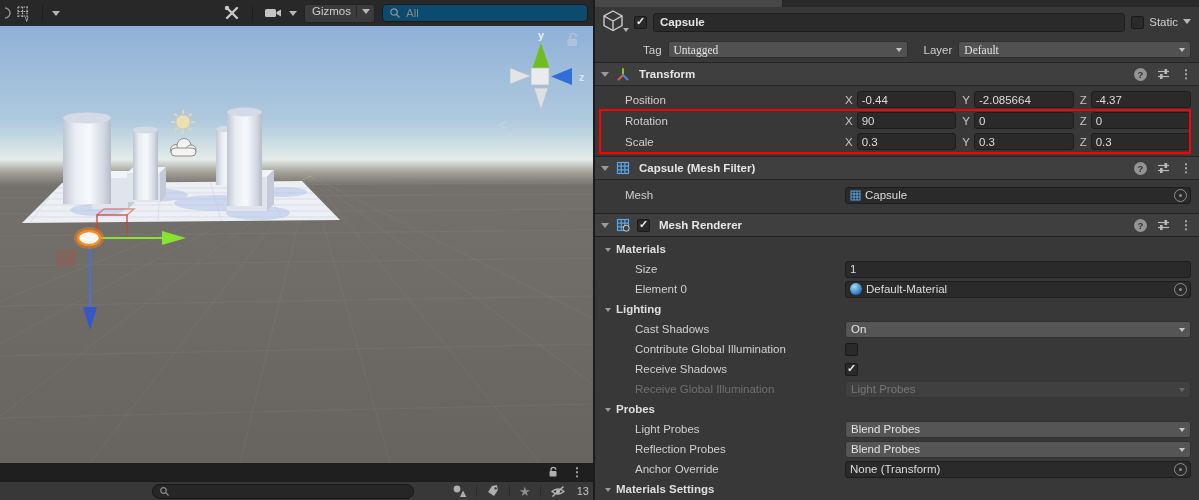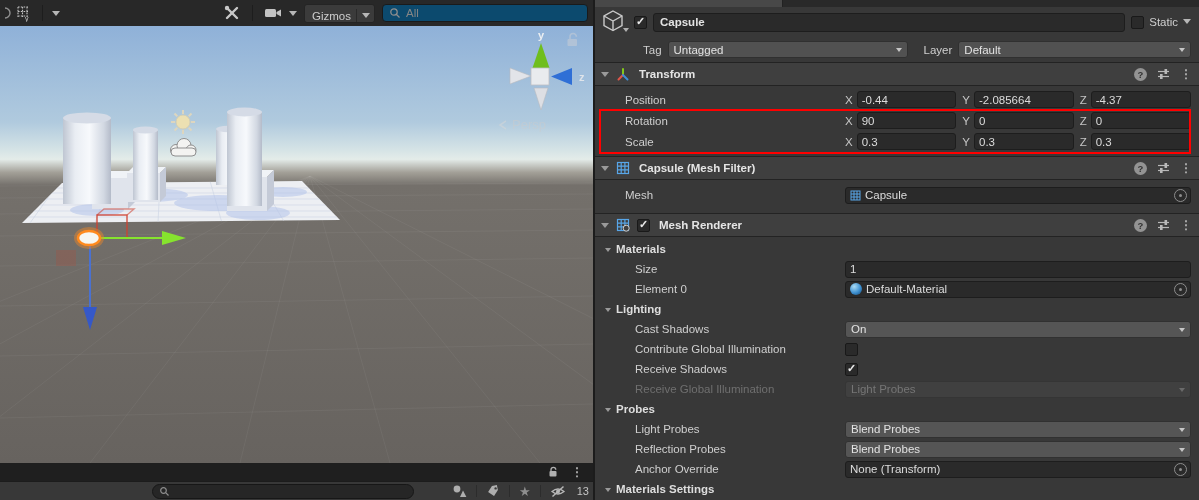--- a/index.html
+++ b/index.html
@@ -6,21 +6,21 @@
   html,body { width:1199px; height:500px; overflow:hidden; background:#282828;
     font-family:"Liberation Sans", sans-serif; font-size:11.5px; color:#cfcfcf; }
   .app { position:relative; width:1199px; height:500px; }
 
   
   .scene-panel { position:absolute; left:0; top:0; width:593px; height:500px; background:#282828; }
   .scene-toolbar { position:relative; height:26px; display:flex; align-items:center; padding:0 5px; background:#282828; }
   .tb-group { display:flex; align-items:center; gap:5px; }
   .tb-sep { width:1px; height:16px; background:#1d1d1d; margin:0 4px; }
   .tb-arrow { width:0; height:0; border:4px solid transparent; border-top:5px solid #b7b7b7; margin-top:5px; }
-  .gizmos-btn { display:flex; align-items:flex-end; height:19px; background:#3b3b3b; border:1px solid #242424; border-radius:3px; padding:0 4px 0 7px; color:#cdcdcd; gap:5px; }
+  .gizmos-btn { display:flex; align-items:flex-start; height:19px; background:#3b3b3b; border:1px solid #242424; border-radius:3px; padding:0 4px 0 7px; color:#cdcdcd; gap:5px; }
   .gizmos-btn .gsep { width:1px; height:13px; background:#2a2a2a; }
   .tb-search { display:flex; align-items:center; gap:4px; width:206px; height:18px; background:#0c4a6e; border:1px solid #1a1a1a; border-radius:4px; padding:0 6px; }
   .tb-search input { flex:1; background:transparent; border:none; outline:none; color:#bdbdbd; font-size:11.5px; width:10px; }
   .tb-search input::placeholder { color:#868686; }
   .scene-view { position:absolute; left:0; top:26px; width:593px; height:437px; }
   .scene-view svg { display:block; }
 
   .scene-darkbar { position:absolute; left:0; top:463px; width:593px; height:18px; background:#1f1f1f; display:flex; align-items:center; justify-content:flex-end; gap:12px; padding:0 10px; }
   .kebab { color:#b5b5b5; font-size:12px; font-weight:bold; line-height:1; }
   .scene-bottombar { position:absolute; left:0; top:481px; width:593px; height:19px; background:#383838; border-top:1px solid #1c1c1c; display:flex; align-items:center; }
@@ -40,21 +40,21 @@
   .insp-header { height:30px; display:flex; align-items:center; padding:0 8px 0 6px; gap:6px; }
   .go-icon { position:relative; width:27px; height:26px; }
   .go-dd { position:absolute; right:-1px; bottom:0; width:0; height:0; border:3.5px solid transparent; border-top:4.5px solid #b0b0b0; }
   .cb { width:13px; height:13px; background:#2a2a2a; border:1px solid #191919; border-radius:2px; position:relative; flex:0 0 auto; }
   .cb.checked::after { content:"✓"; position:absolute; left:1px; top:-2px; color:#e9e9e9; font-size:11px; font-weight:bold; }
   .name-field { flex:1; height:19px; background:#2a2a2a; border:1px solid #1d1d1d; border-radius:3px; color:#e4e4e4; font-weight:bold; font-size:11.5px; padding:0 6px; outline:none; }
   .static-group { display:flex; align-items:center; gap:5px; }
   .static-label { color:#cfcfcf; }
 
   .tag-row { height:25px; display:flex; align-items:center; padding:0 8px 0 48px; gap:6px; }
-  .ddl { display:flex; align-items:center; height:17px; background:#515151; border:1px solid #303030; border-radius:3px; padding:0 5px; color:#e2e2e2; gap:4px; }
+  .ddl { display:flex; align-items:center; height:17px; background:#515151; border:1px solid #303030; border-radius:3px; padding:0 5px; color:#e2e2e2; gap:4px;font-family:Liberation Serif, serif; }
   .ddl .arr, .dd .arr { width:0; height:0; border:3.5px solid transparent; border-top:4.5px solid #c6c6c6; margin:4px 0 0 auto; flex:0 0 auto; }
   .tag-dd { width:240px; }
   .layer-dd { flex:1; }
   .tl-label { color:#cfcfcf; }
   .layer-lab { margin-left:10px; }
 
   .chead { height:24px; background:#3f3f3f; border-top:1px solid #232323; border-bottom:1px solid #232323; display:flex; align-items:center; padding:0 7px 0 4px; gap:5px; }
   .fold { width:0; height:0; border:4px solid transparent; border-top:5px solid #9a9a9a; margin:4px 2px 0 2px; flex:0 0 auto; }
   .ctitle { font-weight:bold; color:#e5e5e5; margin-left:4px; }
   .chead-right { margin-left:auto; display:flex; align-items:center; gap:10px; }

